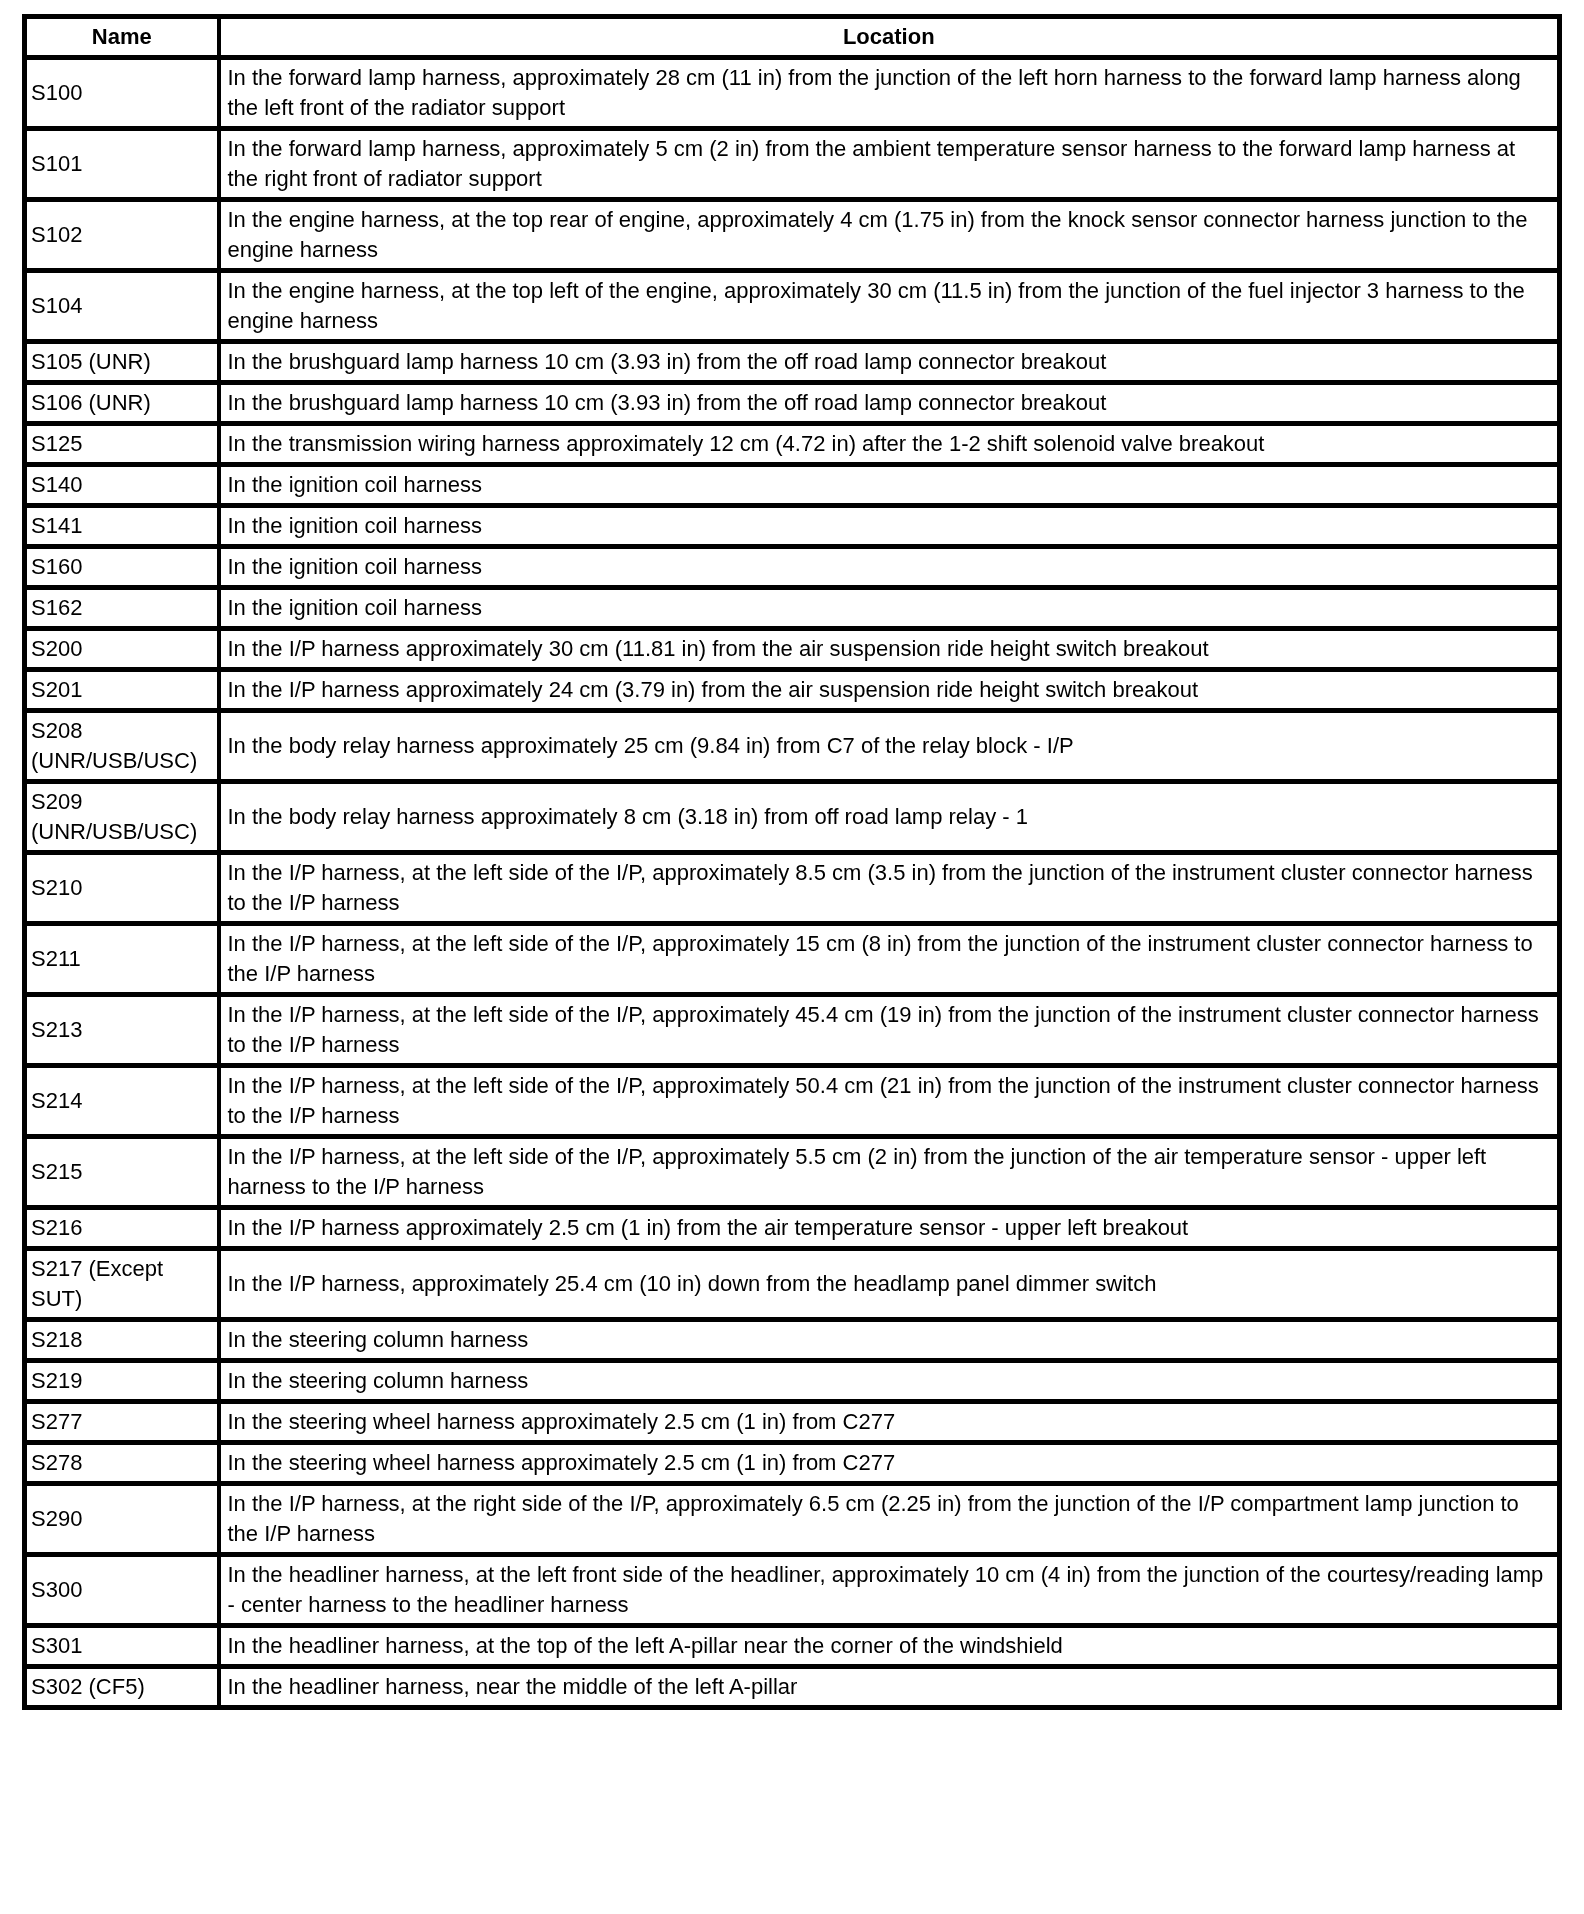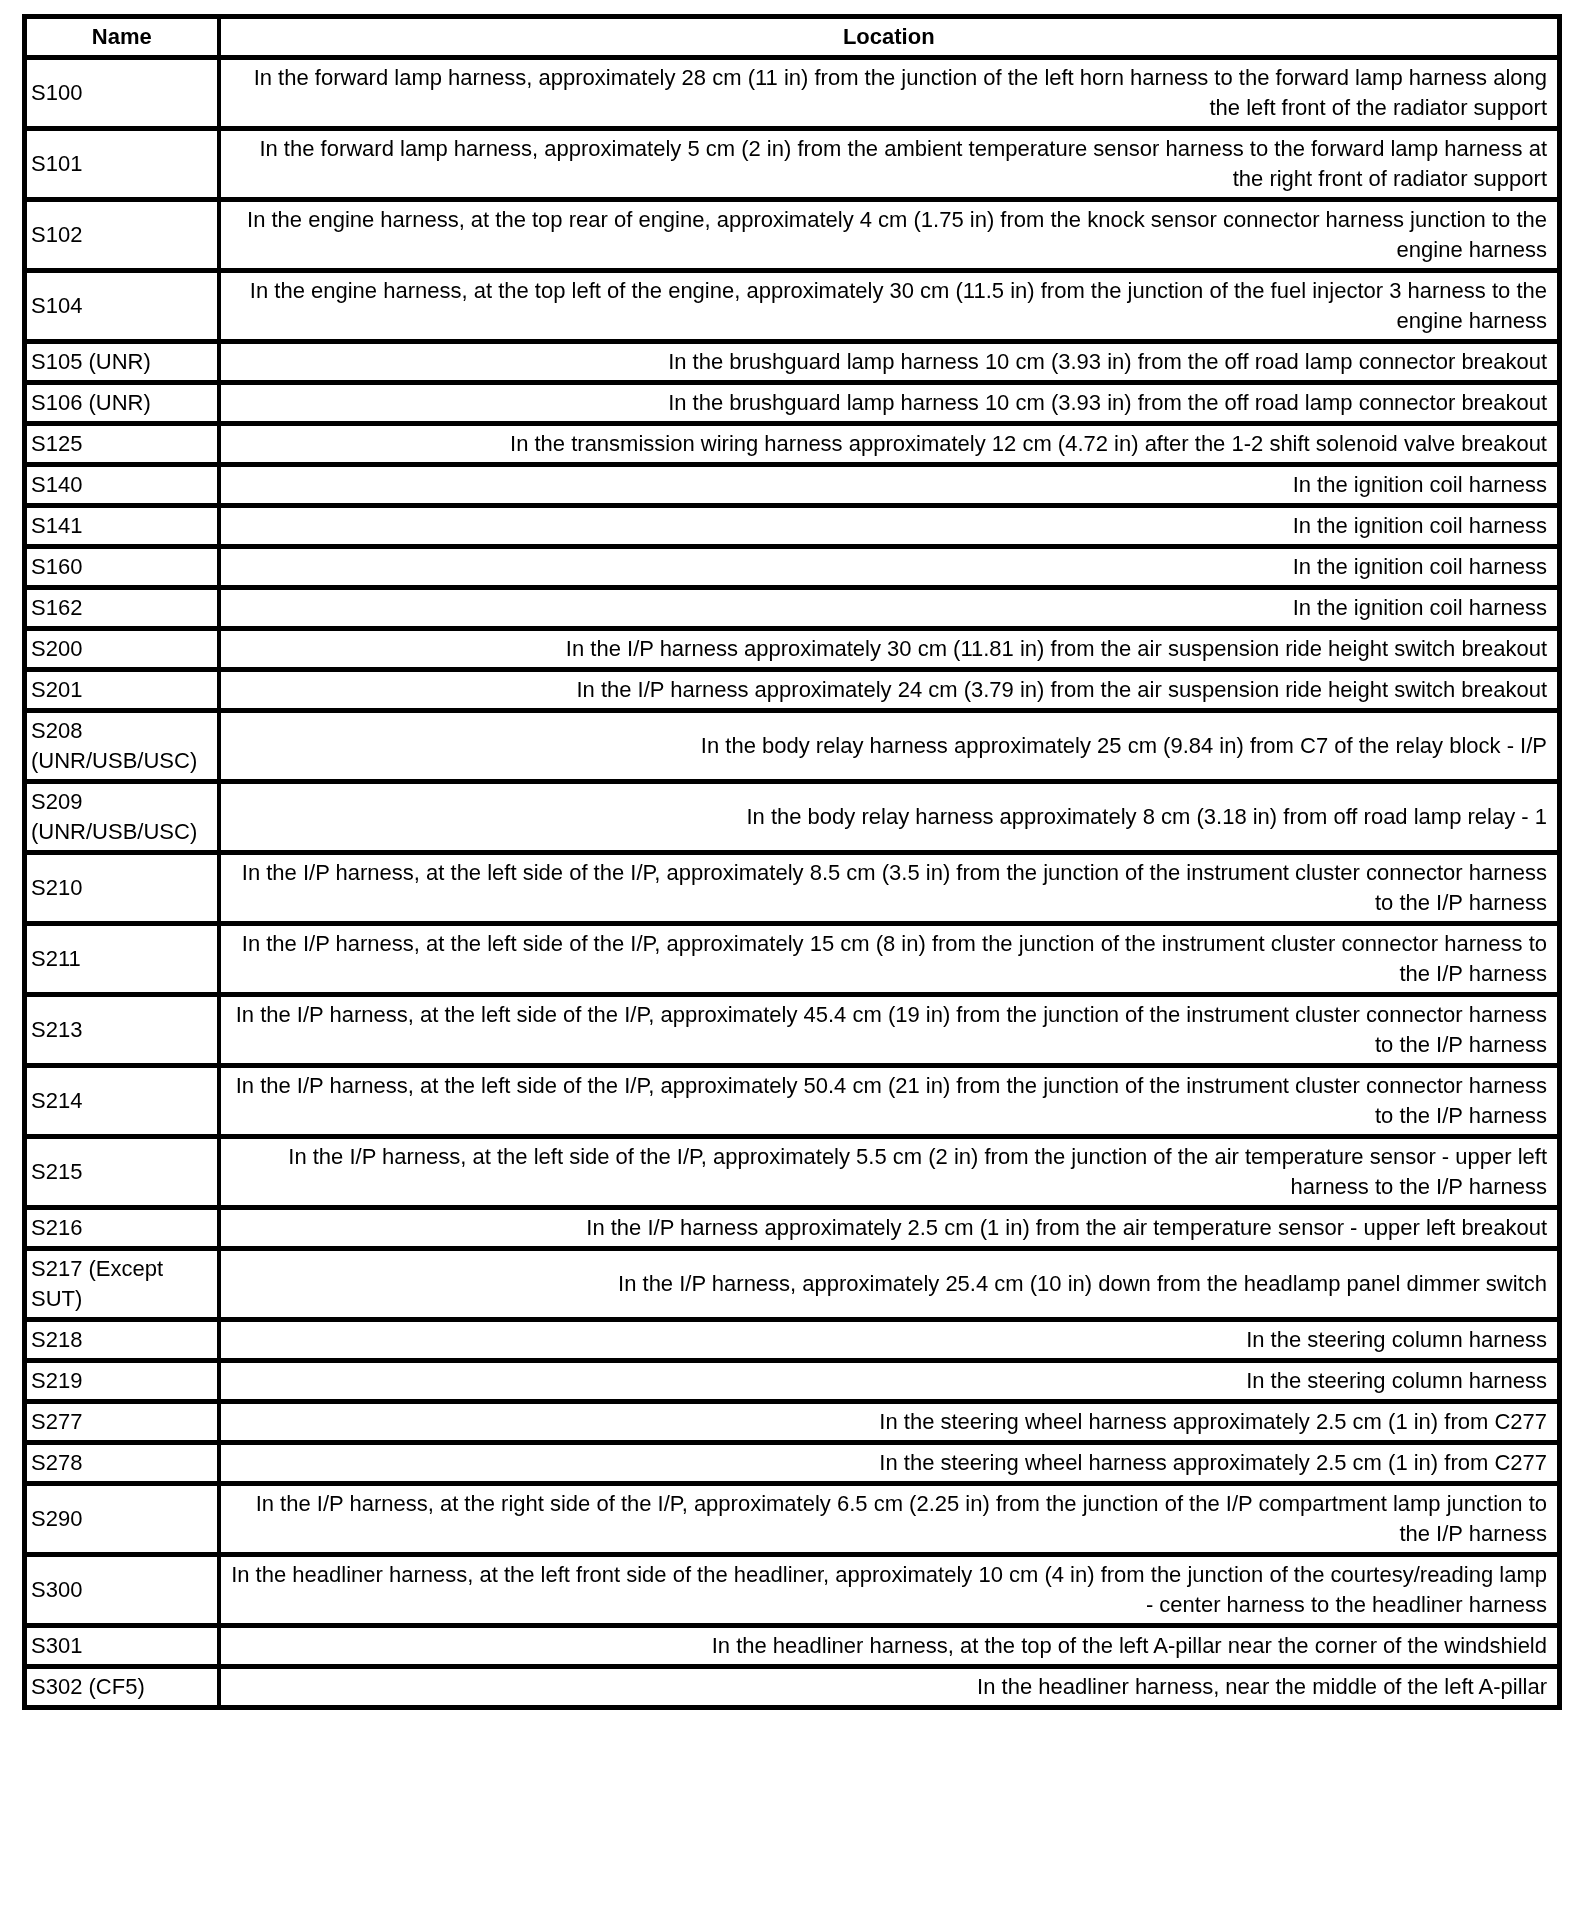--- a/index.html
+++ b/index.html
@@ -36,21 +36,21 @@
   .splice-table td {
     line-height: 30px;
     vertical-align: middle;
   }
   td.name-cell {
     text-align: left;
     padding: 3px 4px;
     overflow-wrap: break-word;
   }
   td.loc-cell {
-    text-align: right;
+    text-align: left;
     padding: 3px 10px 3px 7px;
     margin-left: 47px;
   }
 </style>
 </head>
 <body>
 
 <table class="splice-table">
   <colgroup>
     <col style="width:194px">

